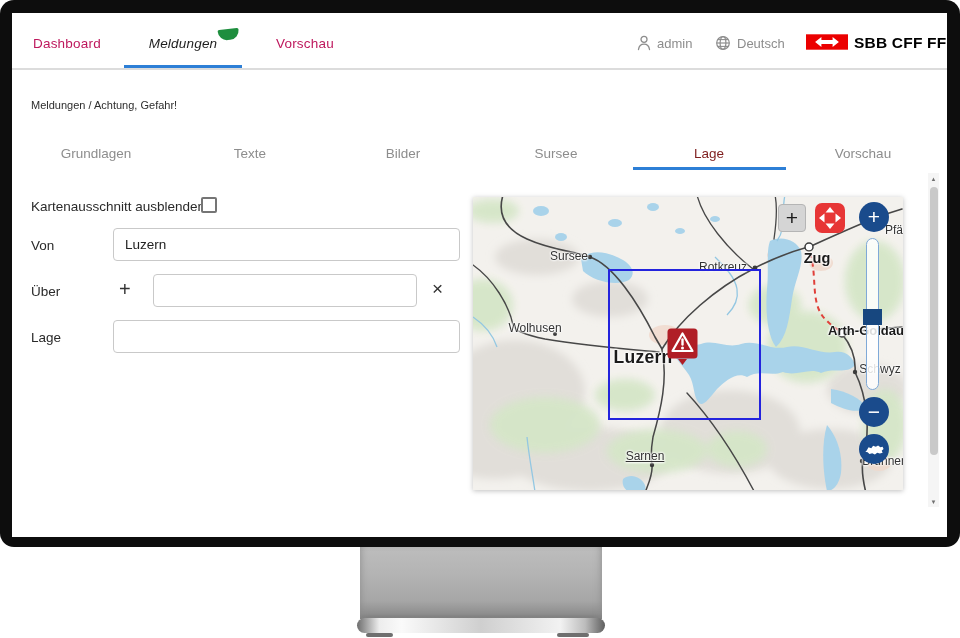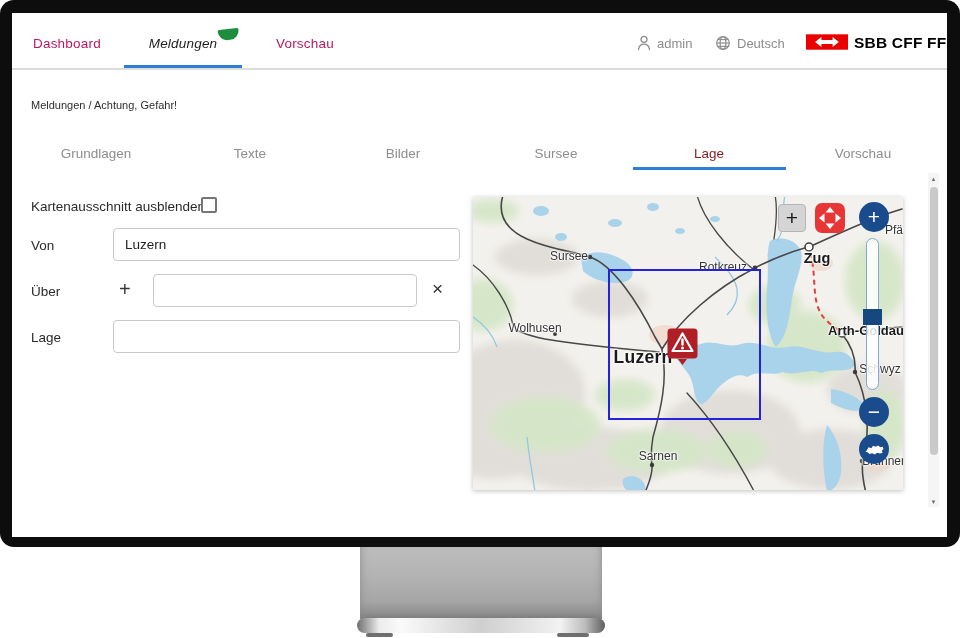--- a/index.html
+++ b/index.html
@@ -58,21 +58,21 @@
   
   .map { position:absolute; left:461px; top:184px; width:430px; height:293px; background:#f3f1ed;
     overflow:hidden; box-shadow:0 1px 5px rgba(0,0,0,.25); cursor:grab; }
   .map svg.base { position:absolute; left:0; top:0; }
   .town { position:absolute; transform:translate(-50%,-50%); font-size:12px; color:#333; white-space:nowrap;
     text-shadow:0 0 2px #fff,0 0 2px #fff,0 0 3px #fff,0 0 3px #fff; pointer-events:none; }
   .town.bold { font-weight:700; color:#1a1a1a; }
   .tn-sursee{left:96px;top:59px;} .tn-wolhusen{left:62px;top:131px;} .tn-rotkreuz{left:250px;top:70px;}
   .tn-zug{left:344px;top:61px;font-size:14.5px;} .tn-arth{left:393px;top:133px;font-size:13px;}
   .tn-luzern{left:170px;top:160px;font-size:17.5px;letter-spacing:.3px;}
-  .tn-sarnen{left:185px;top:259px;} .tn-schwyz{left:407px;top:172px;}
+  .tn-sarnen{left:172px;top:259px;text-decoration:underline;} .tn-schwyz{left:407px;top:172px;}
   .tn-pf{left:412px;top:33px;transform:translateY(-50%);} .tn-brunnen{left:412px;top:264px;}
   .sel-rect { position:absolute; left:135px; top:72px; width:153px; height:151px; border:2px solid #2323dd; cursor:move; }
   .marker { position:absolute; left:194px; top:131px; width:31px; height:38px; cursor:pointer; }
 
   .mc { position:absolute; display:flex; align-items:center; justify-content:center; cursor:pointer; }
   .mc-extent { left:305px; top:7px; width:28px; height:28px; background:#d5d5d5; border:1px solid #b5b5b5; border-radius:4px;
     font-size:21px; font-weight:300; color:#1c1c1c; }
   .mc-pan { left:342px; top:6px; width:30px; height:30px; background:#e73636; border-radius:7px; }
   .mc-circle { width:30px; height:30px; border-radius:50%; background:#1a4b8c; color:#fff; font-size:21px; font-weight:400; }
   .mc-zoomin { left:386px; top:5px; } .mc-zoomout { left:386px; top:200px; } .mc-home { left:386px; top:237px; }

